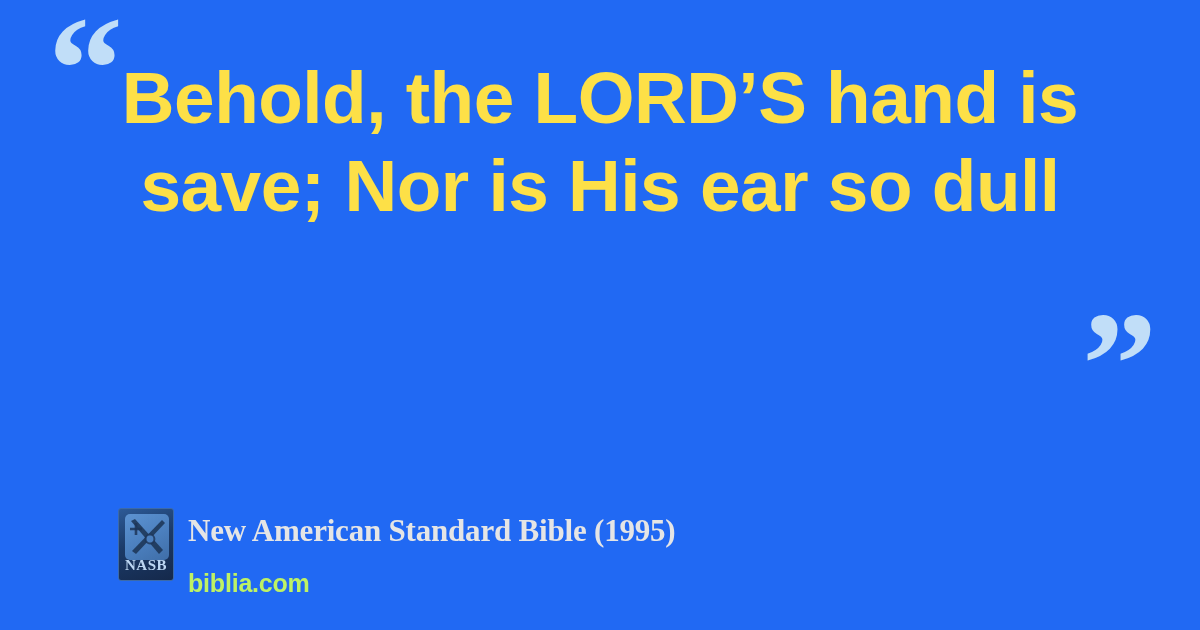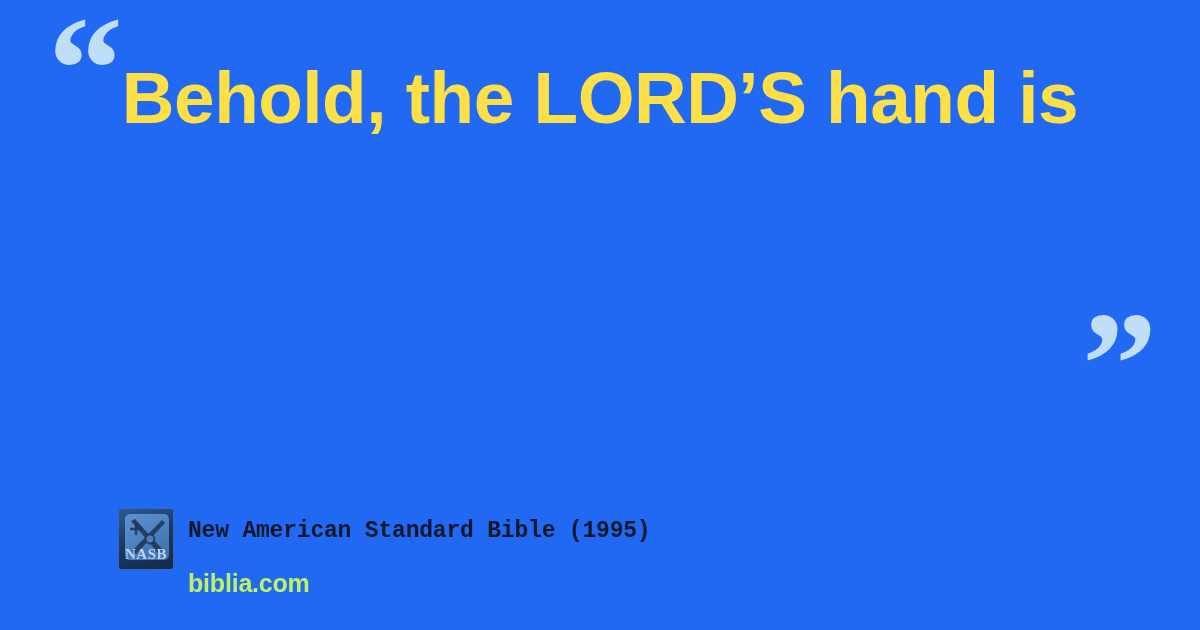--- a/index.html
+++ b/index.html
@@ -58,21 +58,21 @@
   #footer {
     position: absolute;
     left: 118px;
     top: 508px;
     display: flex;
     align-items: flex-start;
   }
 
   #nasb-logo {
     width: 56px;
-    height: 62px;
+    height: 73px;
     flex: 0 0 auto;
     border-radius: 3px;
     background: linear-gradient(160deg, #2d5a97 0%, #1b3a68 45%, #15294b 100%);
     border: 1px solid #3c6aa8;
     position: relative;
     overflow: hidden;
   }
   #nasb-logo-panel {
     position: absolute;
     left: 6px;
@@ -93,24 +93,24 @@
     font-family: "Liberation Serif", serif;
     font-weight: 700;
     font-size: 15px;
     letter-spacing: 0.5px;
     line-height: 1;
   }
 
   #footer-text { margin-left: 14px; padding-top: 4px; }
 
   #edition-name {
-    color: #0f172a;
-    font-family: Liberation Mono, monospace;
+    color: #e5e5e5;
+    font-family: Liberation Serif, serif;
     font-weight: 700;
-    font-size: 23px;
+    font-size: 31px;
     line-height: 38px;
     letter-spacing: -0.2px;
     white-space: nowrap;
   }
   #site-url {
     color: #bef264;
     font-family: "Liberation Sans Narrow", "Liberation Sans", sans-serif;
     font-weight: 700;
     font-size: 25px;
     line-height: 30px;
@@ -121,20 +121,21 @@
 </style>
 </head>
 <body>
 
 <div id="card">
 
   <div class="quote-mark" id="quote-open">“</div>
 
   <div id="quote-block">
     <div class="quote-line">Behold, the LORD’S hand is</div>
+    <div class="quote-line">save; Nor is His ear so dull</div>
   </div>
 
   <div class="quote-mark" id="quote-close">”</div>
 
   <div id="footer">
 
     <div id="nasb-logo">
       <div id="nasb-logo-panel">
         <svg viewBox="0 0 44 46" xmlns="http://www.w3.org/2000/svg">
           <g fill="#1d3557" fill-opacity="0.88">

